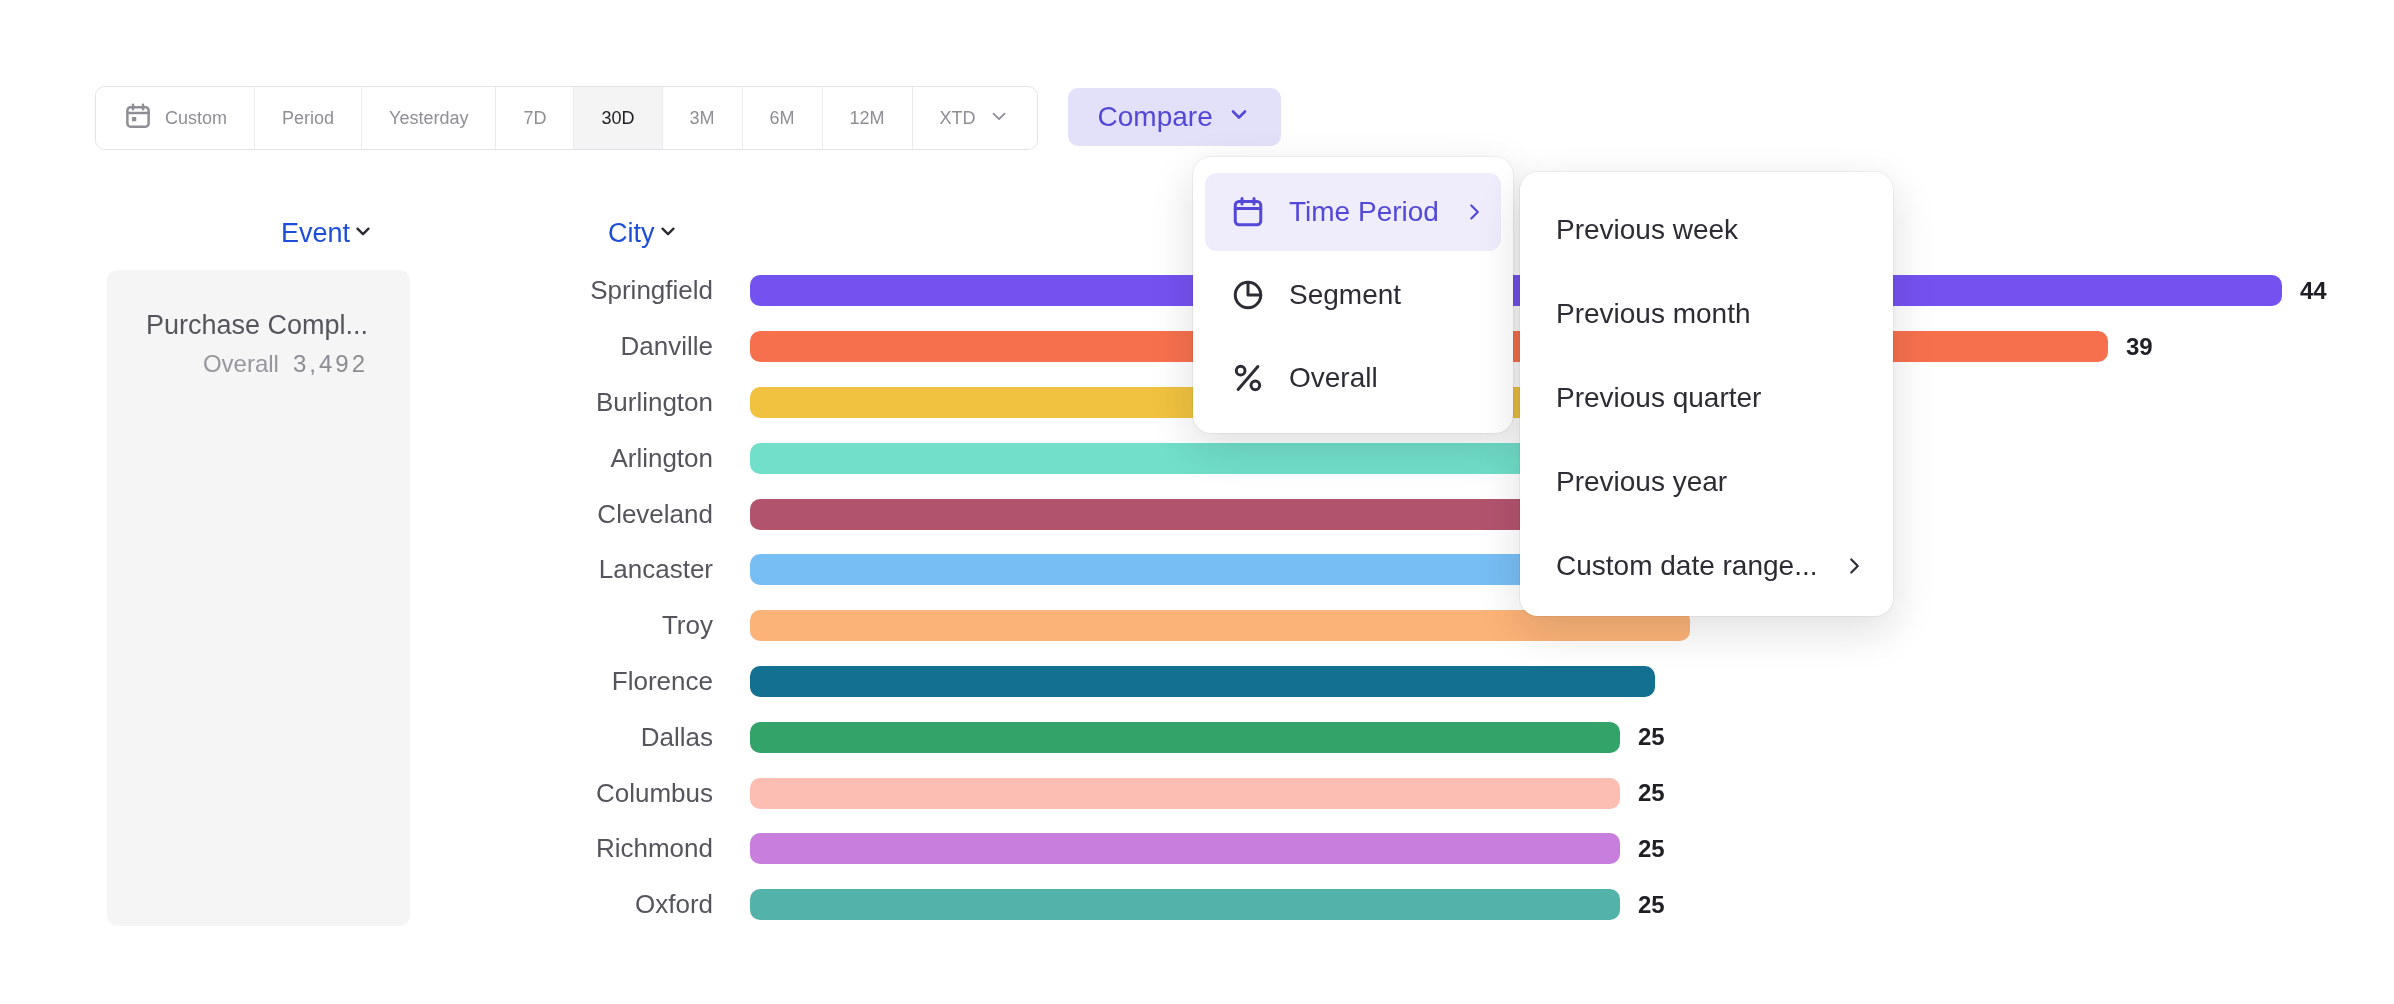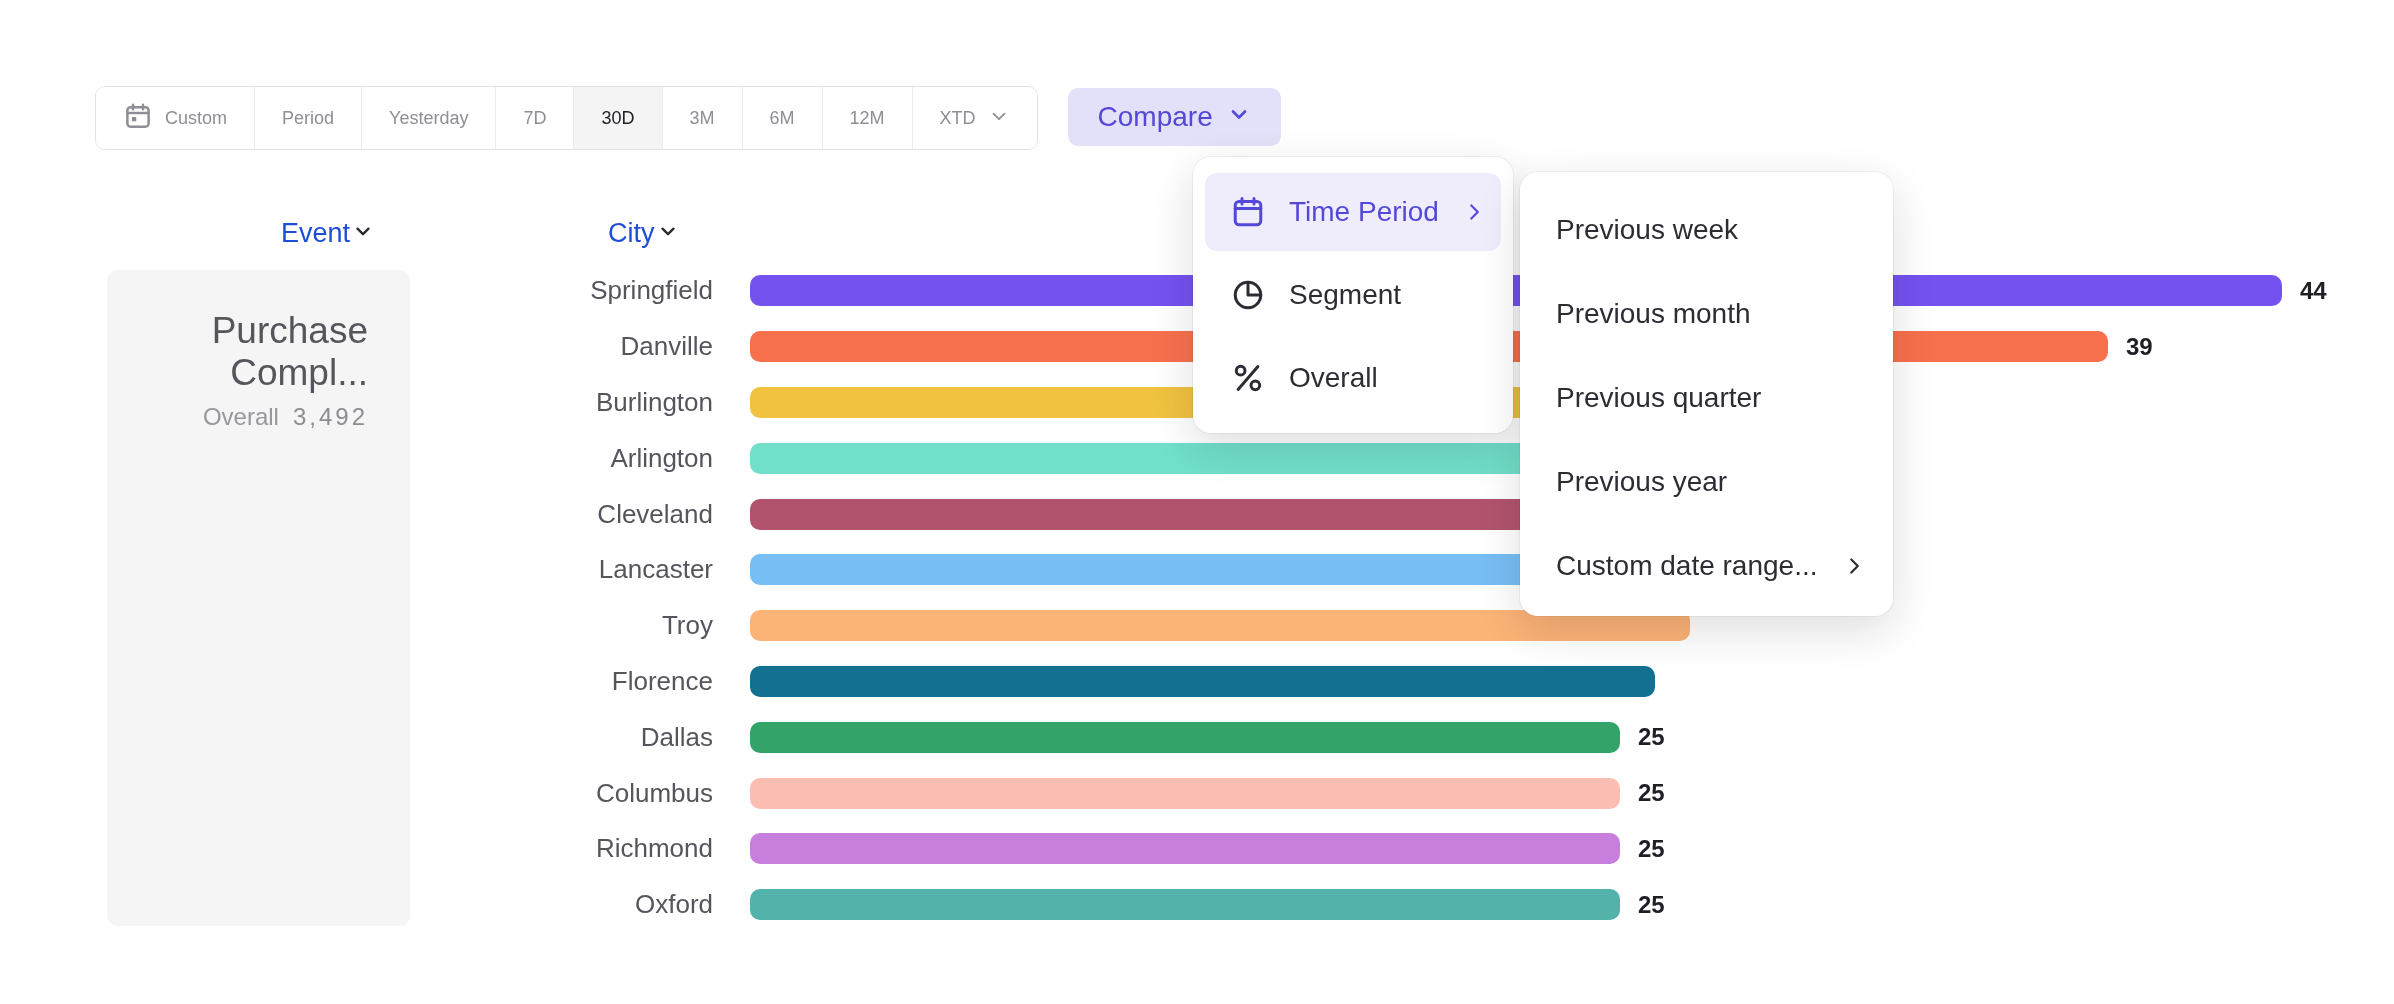--- a/index.html
+++ b/index.html
@@ -24,21 +24,21 @@
   
   .col-header { position:absolute; top:218px; display:flex; align-items:center; gap:2px;
                 font-size:27px; font-weight:500; color:#1d4ed8; cursor:pointer; }
   #event-header { left:281px; }
   #city-header  { left:608px; }
 
   
   #event-panel { position:absolute; left:107px; top:270px; width:303px; height:656px;
                  background:#F5F5F6; border-radius:10px; padding:40px 42px 0 20px;
                  text-align:right; cursor:pointer; }
-  #event-name { font-size:37px; color:#55555C; }
+  #event-name { font-size:27px; color:#55555C; }
   #event-overall { margin-top:9px; font-size:24px; color:#97979D; }
   #event-overall .num { color:#8C8C93; letter-spacing:3px; margin-left:14px; }
 
   
   #chart-rows { position:absolute; left:0; top:263px; width:2394px; }
   .chart-row { display:flex; align-items:center; height:55.8px; }
   .row-label { width:713px; text-align:right; font-size:26px; color:#55555D; flex:none; }
   .row-bar   { height:31px; border-radius:10px; margin-left:37px; flex:none; }
   .row-value { margin-left:18px; font-size:24px; font-weight:700; color:#1F1F26; flex:none; }
 

